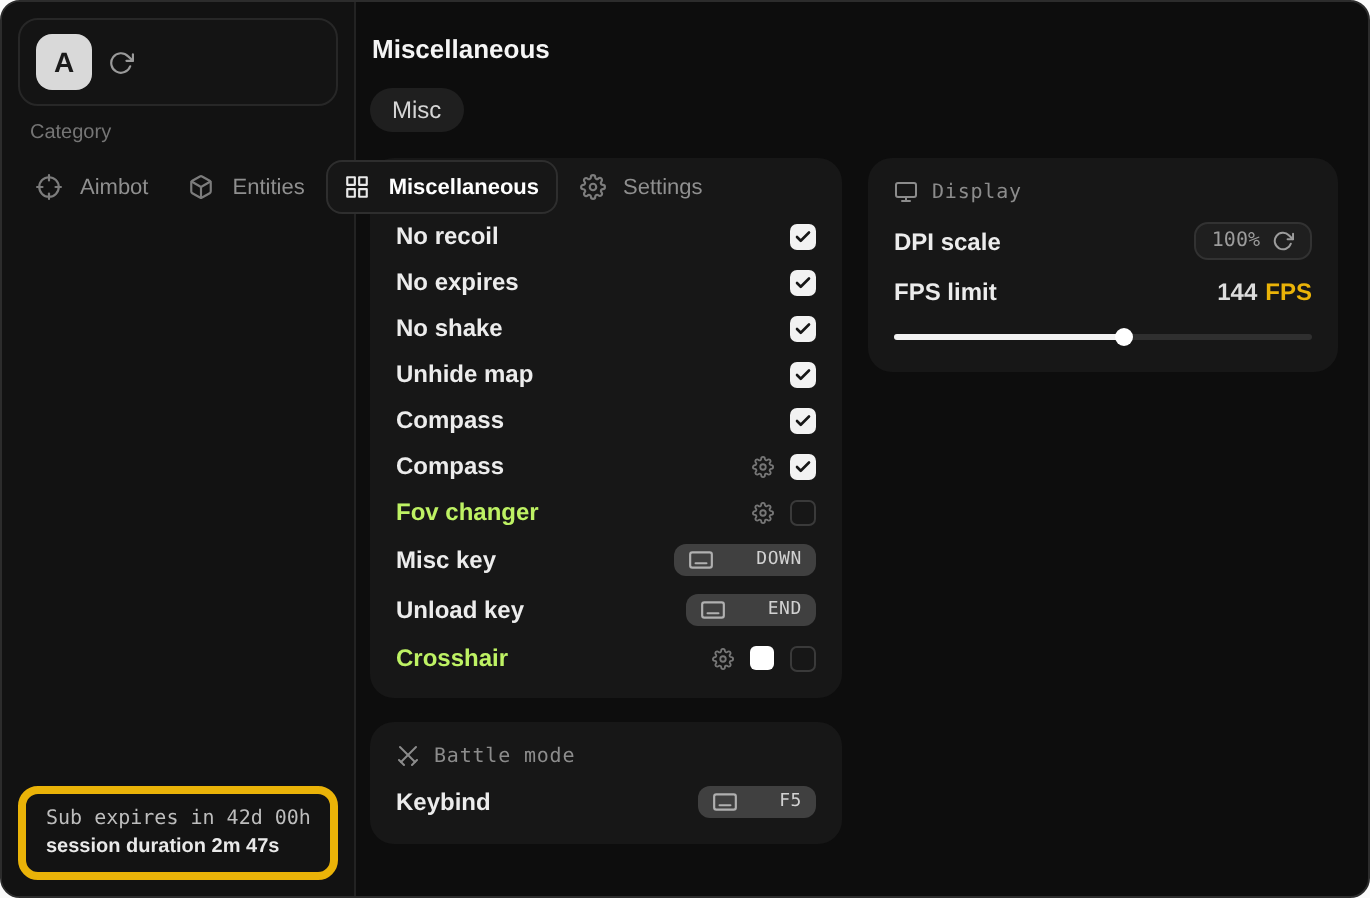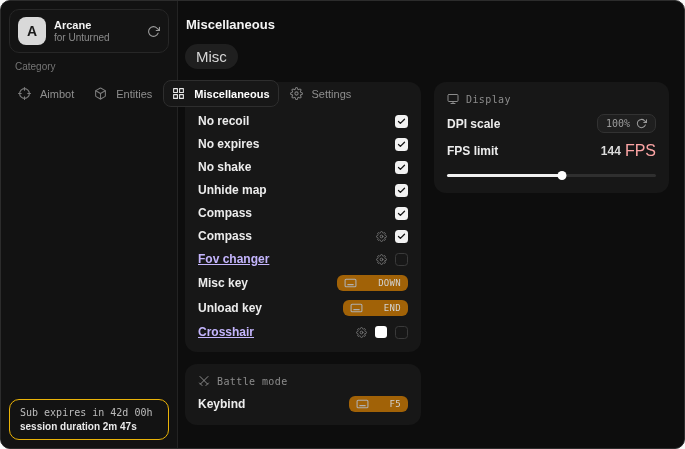--- a/index.html
+++ b/index.html
@@ -15,80 +15,76 @@
   .app-sub { font-size:10px; color:#8a8a8a; line-height:12px; }
   .sync-btn { color:#9a9a9a; display:flex; align-items:center; cursor:pointer; }
 
   .cat-label { margin:0 14px 8px 14px; font-size:10px; color:#757575; }
   .nav { padding:0 8px; display:flex; flex-direction:row; gap:2px; }
   .nav-item { display:flex; align-items:center; gap:9px; height:27px; padding:0 8px; border:1px solid transparent; border-radius:8px; color:#8f8f8f; font-size:11px; cursor:pointer; }
   .nav-item .ni-icon { display:flex; align-items:center; color:#7c7c7c; }
   .nav-item.selected { color:#ffffff; background:#171717; border-color:#2e2e2e; font-weight:bold; }
   .nav-item.selected .ni-icon { color:#e8e8e8; }
 
-  .sub-card { position:absolute; left:8px; right:8px; bottom:8px; border:1px solid #eab308; border-radius:10px; padding:5px 10px 6px 10px; background:#131313; }
+  .sub-card { position:absolute; left:8px; right:8px; bottom:8px; border:4px solid #eab308; border-radius:10px; padding:5px 10px 6px 10px; background:#131313; }
   .sub-line1 { font-family:"DejaVu Sans Mono", monospace; font-size:10px; color:#bdbdbd; line-height:15px; white-space:nowrap; }
   .sub-line2 { font-size:10px; font-weight:bold; color:#e9e9e9; line-height:13px; }
 
   
   .main { flex:1; padding:16px 15px 0 7px; }
   .page-title { font-size:13px; font-weight:bold; color:#f5f5f5; margin-left:1px; }
   .tabs { margin-top:12px; }
-  .tab-pill { display:inline-block; background:#1f1f1f; color:#d6d6d6; font-size:15px; padding:4px 11px; border-radius:999px; cursor:pointer; }
+  .tab-pill { display:inline-block; background:#1f1f1f; color:#d6d6d6; font-size:12px; padding:4px 11px; border-radius:999px; cursor:pointer; }
 
   .columns { margin-top:13px; display:flex; gap:13px; align-items:flex-start; }
   .col-left { width:236px; flex:none; }
   .col-right { flex:1; }
 
   .card { background:#171717; border-radius:12px; padding:11px 13px 13px 13px; }
   .card + .card { margin-top:12px; }
   .card-head { display:flex; align-items:center; gap:7px; font-family:"DejaVu Sans Mono", monospace; font-size:10px; color:#8c8c8c; letter-spacing:.4px; }
   .card-head .ch-icon { display:flex; color:#8c8c8c; }
 
   .row { display:flex; align-items:center; margin-top:9px; min-height:14px; }
   .row-label { font-size:12px; font-weight:bold; color:#ececec; }
-  .row.dimmed .row-label { color:#c4b5fd;text-decoration:underline; }
+  .row.dimmed .row-label { color:#bef264; }
   .row-controls { margin-left:auto; display:flex; align-items:center; gap:8px;padding-left:12px; }
 
   .checkbox { width:13px; height:13px; border-radius:3.5px; cursor:pointer; display:flex; align-items:center; justify-content:center; }
   .checkbox.checked { background:#f2f2f2; }
   .checkbox.unchecked { border:1.5px solid #3a3a3a; background:transparent; }
   .gear { color:#777777; display:flex; cursor:pointer; }
   .swatch { width:12px; height:12px; border-radius:3px; cursor:pointer; }
 
-  .keybadge { display:flex; align-items:flex-start; gap:21px; background:#a16207; border-radius:6px; padding:3px 7px; cursor:pointer; }
+  .keybadge { display:flex; align-items:flex-start; gap:21px; background:#404040; border-radius:6px; padding:3px 7px; cursor:pointer; }
   .keybadge .kb-icon { color:#b0b0b0; display:flex; }
   .keybadge .kb-text { font-family:"DejaVu Sans Mono", monospace; font-size:9px; color:#d2d2d2; letter-spacing:.3px; }
 
   .value-badge { display:flex; align-items:center; gap:6px; background:#1f1f1f; border:1px solid #323232; border-radius:7px; padding:3px 8px; cursor:pointer; }
   .value-badge .vb-text { font-family:"DejaVu Sans Mono", monospace; font-size:10px; color:#9c9c9c; }
   .value-badge .vb-icon { color:#9c9c9c; display:flex; }
 
   .fps-value { font-size:12px; font-weight:bold; color:#dcdcdc; }
-  .fps-unit { font-size:16px; font-weight:normal; color:#fca5a5; }
+  .fps-unit { font-size:12px; font-weight:bold; color:#eab308; }
 
   .slider { position:relative; margin-top:11px; height:9px; cursor:pointer; }
   .slider-track { position:absolute; top:3px; left:0; right:0; height:3px; border-radius:2px; background:#2f2f2f; }
   .slider-fill { position:absolute; top:3px; left:0; height:3px; border-radius:2px; background:#f2f2f2; }
   .slider-thumb { position:absolute; top:0; width:9px; height:9px; border-radius:50%; background:#ffffff; transform:translateX(-50%); }
 
   svg { display:block; }
 </style>
 </head>
 <body>
 
 <div class="window">
 
   <div class="sidebar">
     <div class="app-card">
       <div class="avatar">A</div>
-      <div class="app-meta">
-        <div class="app-name">Arcane</div>
-        <div class="app-sub">for Unturned</div>
-      </div>
       <span class="sync-btn">
         <svg width="13" height="13" viewBox="0 0 24 24" fill="none" stroke="currentColor" stroke-width="2" stroke-linecap="round" stroke-linejoin="round">
             <polyline points="23 4 23 10 17 10"></polyline>
             <path d="M20.49 15a9 9 0 1 1-2.12-9.36L23 10"></path>
           </svg>
       </span>
     </div>
 
     <div class="cat-label">Category</div>
 

